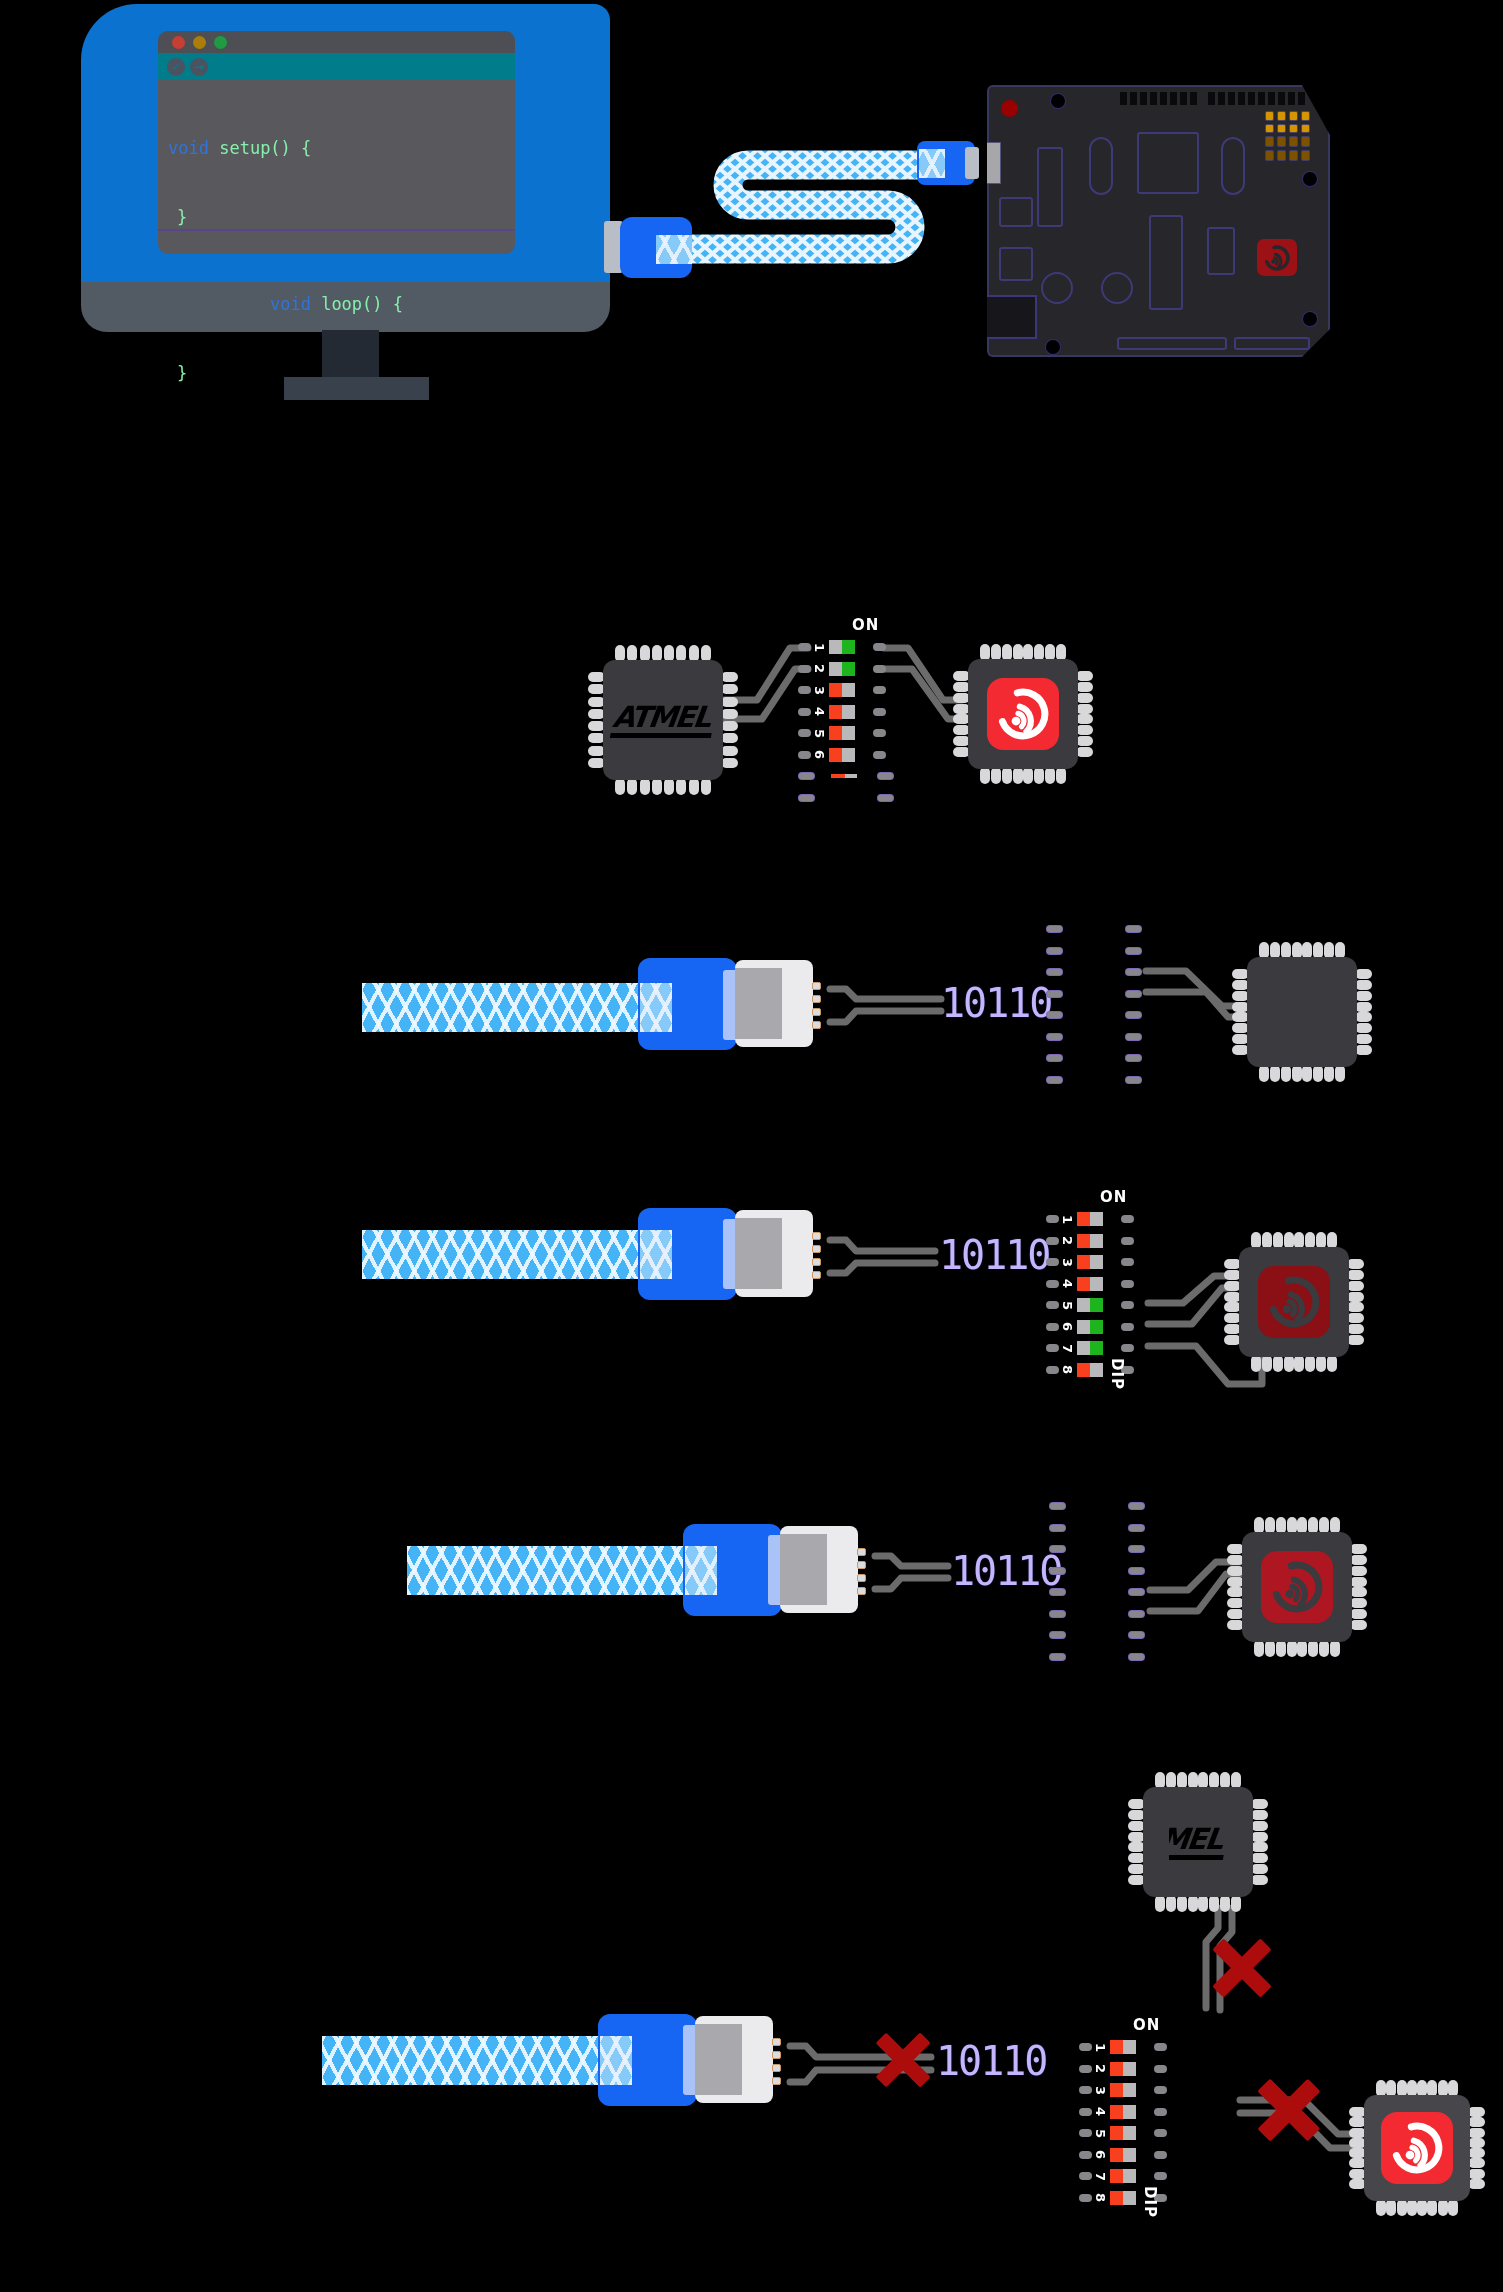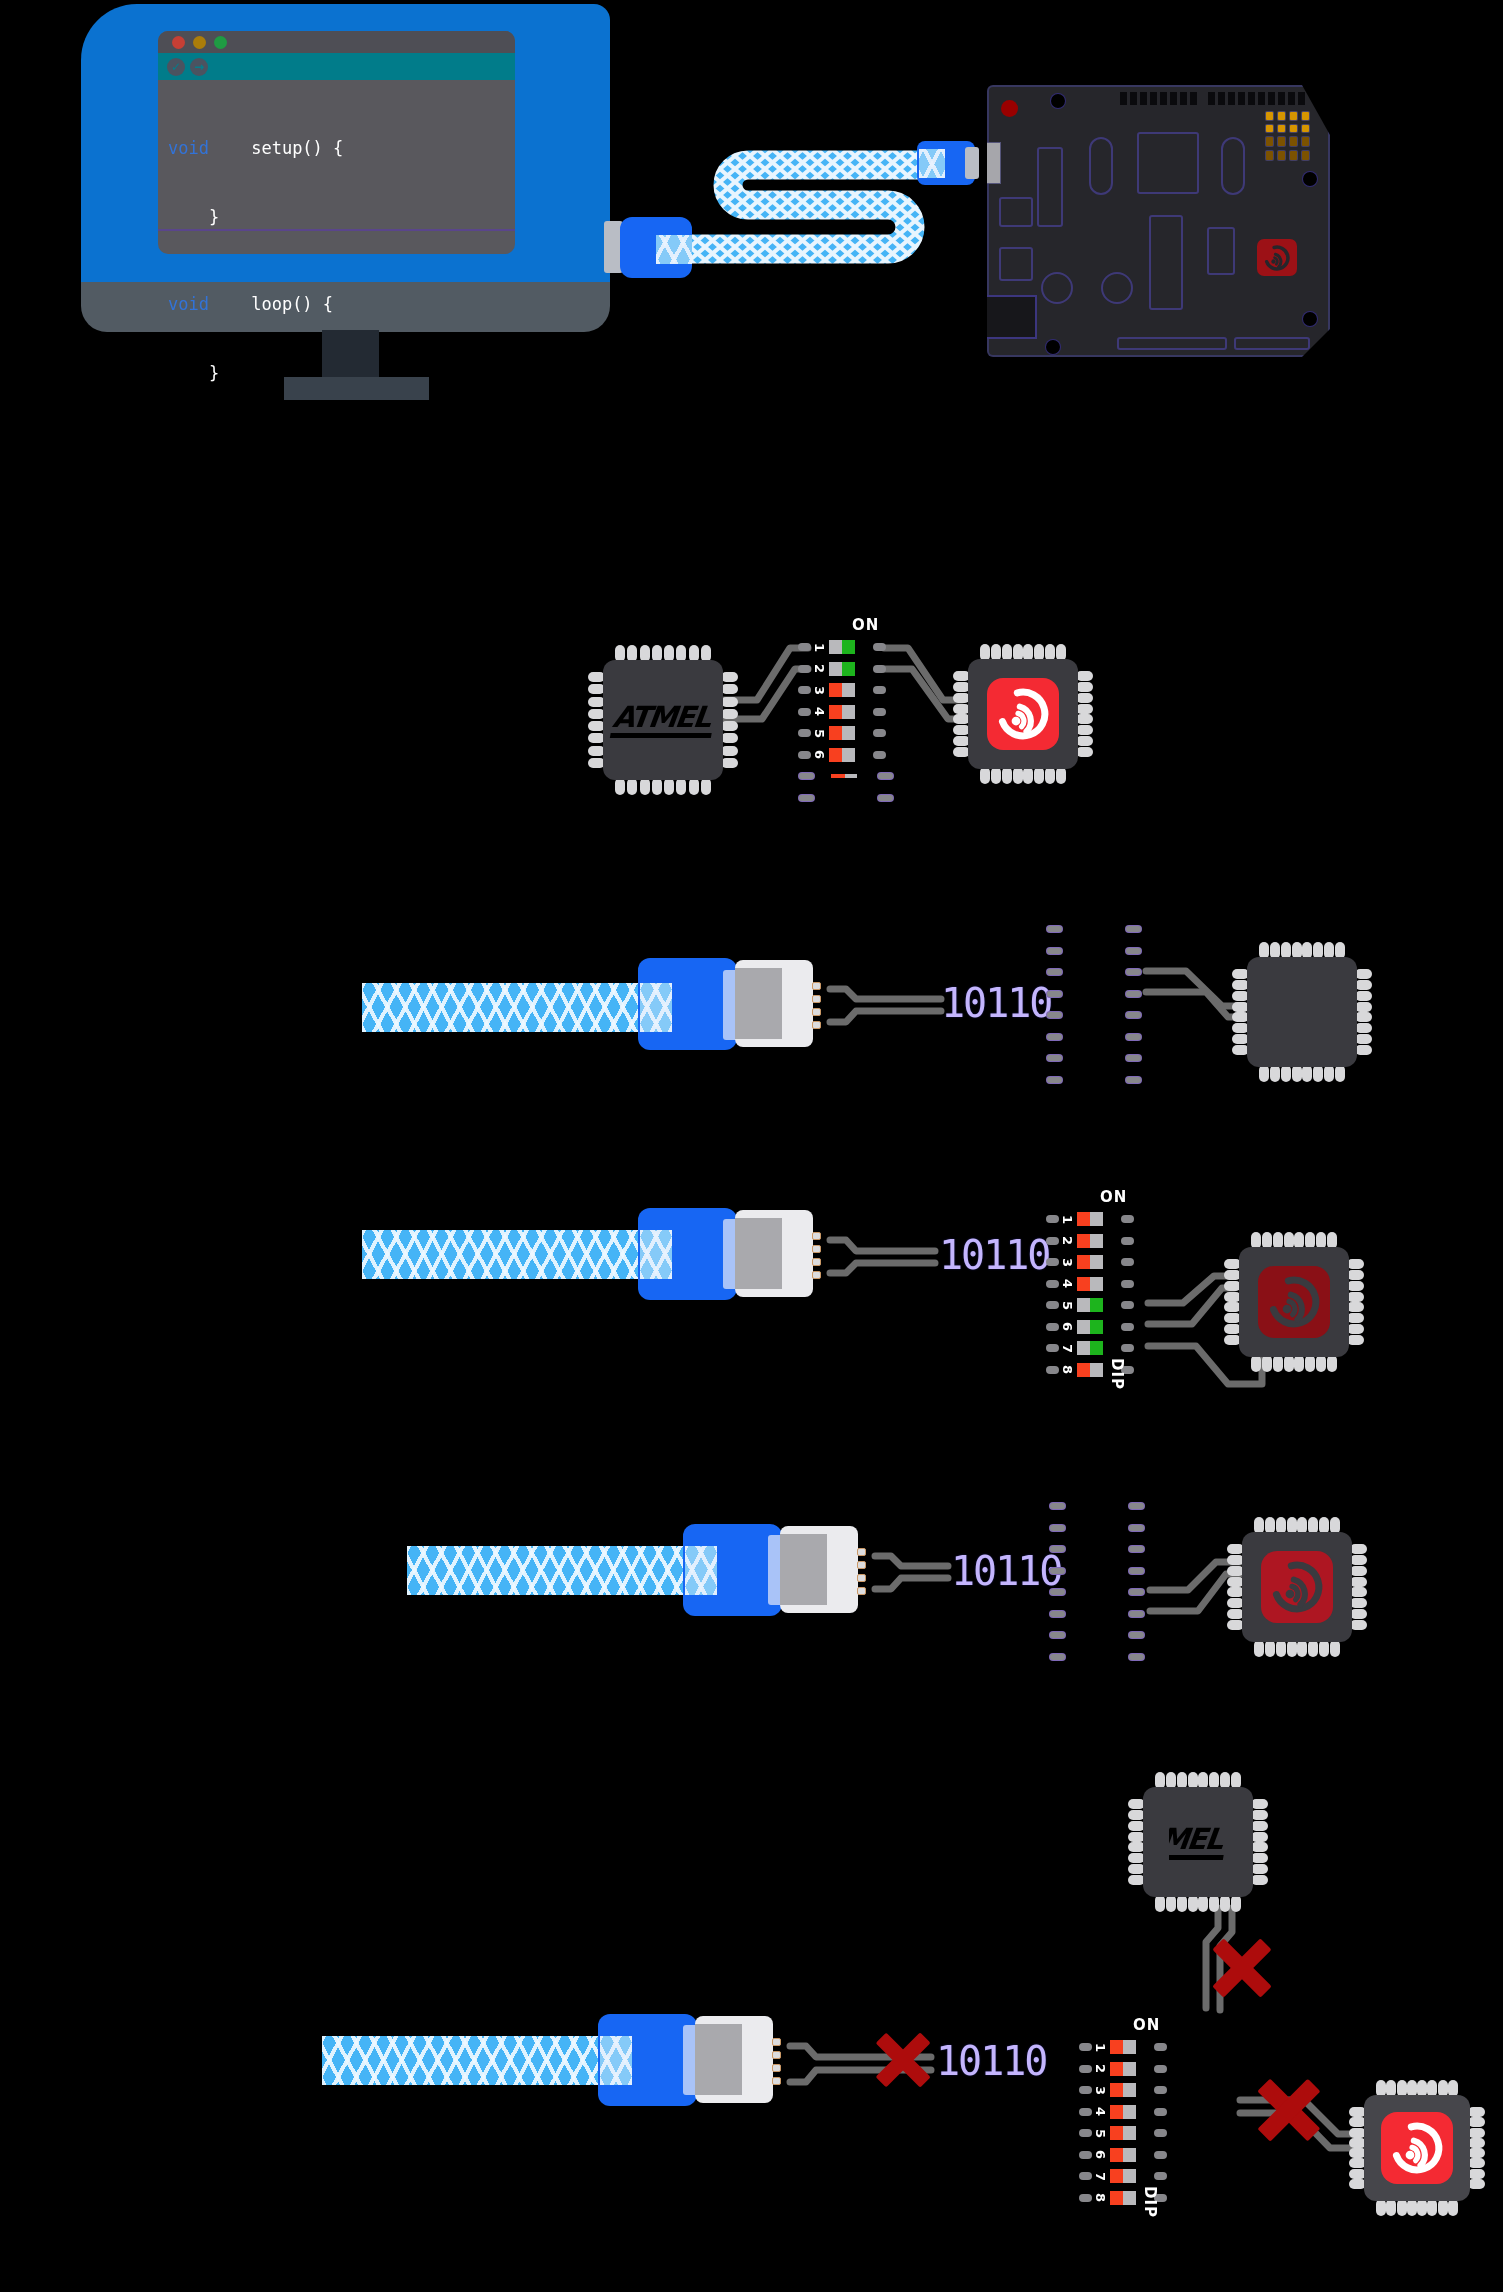--- a/index.html
+++ b/index.html
@@ -19,23 +19,23 @@
   .titlebar{position:absolute;left:0;top:0;right:0;height:22px;background:#4e4e55;border-radius:10px 10px 0 0;
             display:flex;align-items:center;padding-left:14px;gap:8px;}
   .titlebar i{width:13px;height:13px;border-radius:50%;display:block;}
   .ide-toolbar{position:absolute;left:0;top:22px;right:0;height:27px;background:#017c8a;
                display:flex;align-items:center;padding-left:9px;gap:5px;}
   .tool-btn{width:18px;height:18px;border-radius:50%;background:#4b5360;color:#067d8b;
             font:bold 12px/18px "DejaVu Sans",sans-serif;text-align:center;}
   .code{position:absolute;left:10px;top:60px;right:10px;
         font:17px/23px "DejaVu Sans Mono",monospace;white-space:pre;}
   .code-line .kw{color:#3273d8;}
-  .code-line .rest{color:#ffffff;padding-left:32px;}
+  .code-line .rest{color:#86efac;}
   .code-line.close{padding-left:9px;}
-  .code-line.gap{margin-top:18px;}
+  .code-line.gap{margin-top:18px;text-align:center;}
   .ide-divider{position:absolute;left:0;top:198px;width:100%;height:2px;background:#5b3f9b;opacity:.75;}
 
   
   .braid{background:
       repeating-linear-gradient(62deg, rgba(238,248,255,.92) 0 4px, transparent 4px 16px),
       repeating-linear-gradient(-62deg, rgba(238,248,255,.92) 0 4px, transparent 4px 16px),
       var(--cable-blue,#45b4f6);}
   .band{position:absolute;height:49px;}
   .usb-conn{position:absolute;width:99px;height:92px;background:var(--connector-blue,#1766f3);border-radius:12px;}
   .light-patch{position:absolute;width:32px;height:49px;opacity:.95;}

